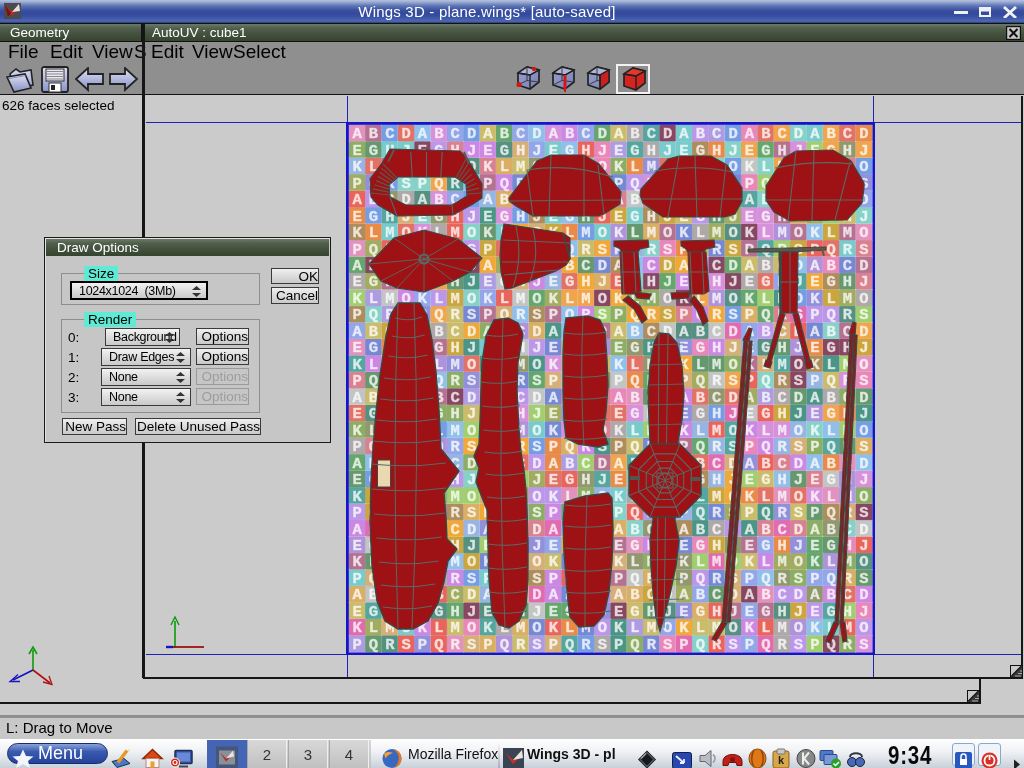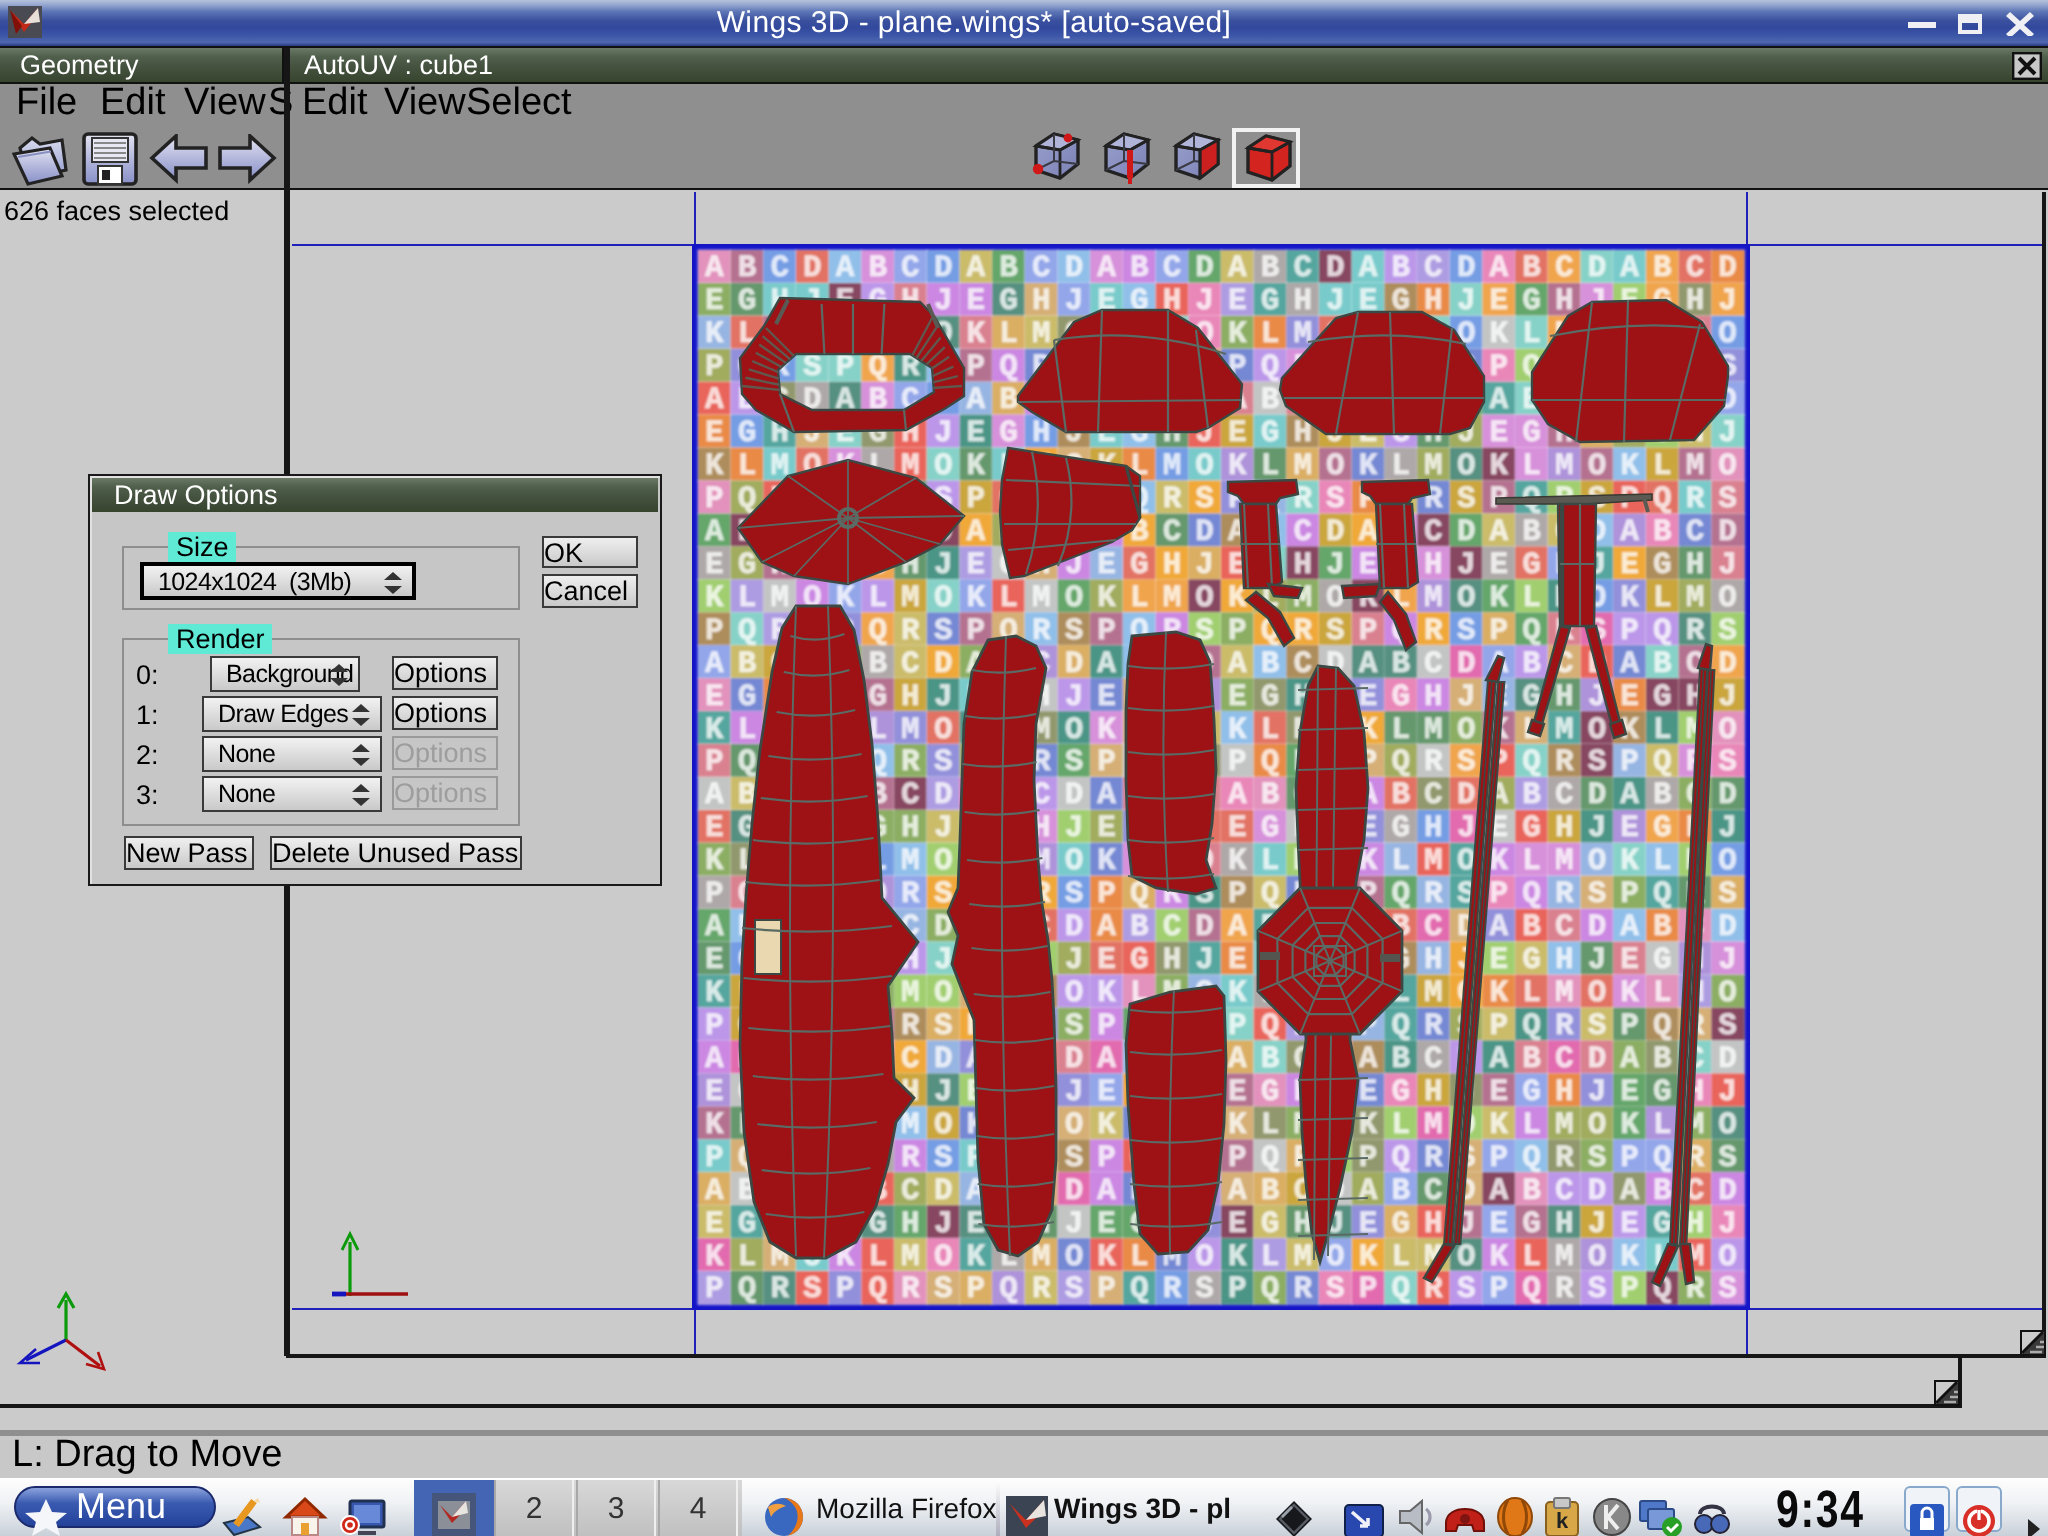--- a/index.html
+++ b/index.html
@@ -15,29 +15,29 @@
 #vdiv{left:142px;top:24px;width:3px;height:654px;background:#161616}
 #main{left:0;top:96px;width:1024px;height:619px;background:#cbcbcb}
 .bluln{position:absolute;background:#2020bb}
 .blkln{position:absolute;background:#161616}
 .grip{position:absolute;border:1px solid #111;background:#cbcbcb}
 .grip svg{display:block}
 #dlg{left:44px;top:237px;width:287px;height:206px;background:#c6c6c6;border:1px solid #1a1a1a;box-shadow:inset 1px 1px 0 #e2e2e2}
 #dlg-title{position:absolute;left:1px;top:1px;width:283px;height:17px;background:linear-gradient(#6a7a66 0%,#51604d 25%,#44523f 55%,#36442e 100%);color:#fff;font-size:13.5px;line-height:17px;padding-left:11px}
 .grp{position:absolute;border:1px solid #8e8e8e}
 .grplbl{position:absolute;top:-8px;background:#5eead4;padding:0 4px;font-size:13.5px;color:#000}
-.btn{position:absolute;background:linear-gradient(#efefef,#c9c9c9);border:1px solid #3a3a3a;font-size:13.5px;color:#000;text-align:left}
+.btn{position:absolute;background:linear-gradient(#efefef,#c9c9c9);border:1px solid #3a3a3a;font-size:13.5px;color:#000;text-align:right}
 .btn.dis{border-color:#9a9a9a;color:#9d9d9d;background:#c6c6c6}
 .combo{position:absolute;background:linear-gradient(#f2f2f2,#c9c9c9);border:1px solid #3a3a3a;font-size:12.5px;letter-spacing:-0.3px;color:#000;white-space:nowrap}
 .combo .cbt{position:absolute;left:7px;top:1px}
 .spin{position:absolute;right:5px;top:3px;width:9px;height:11px}
 #szcombo{border:2px solid #000}
 .dlgtxt{position:absolute;font-size:13.5px;color:#000}
 #statusband{left:0;top:715px;width:1024px;height:3px;background:#8f8f8f}
-#statusbar{left:0;top:718px;width:1024px;height:21px;background:#c8c8c8;font-size:19px;color:#000;line-height:20px;padding-left:6px}
+#statusbar{left:0;top:718px;width:1024px;height:21px;background:#c8c8c8;font-size:15px;color:#000;line-height:20px;padding-left:6px}
 #taskbar{left:0;top:739px;width:1024px;height:29px;background:linear-gradient(#fdfdfd 0%,#f0f2f5 40%,#dde2e8 70%,#c9d0d8 100%);border-top:1px solid #fff}
 .tseg{position:absolute;top:0;height:29px}
 #wsw{left:207px;top:0;width:164px;height:29px;background:linear-gradient(#d8d8d8,#bfbfbf)}
 .wcell{position:absolute;top:0;height:29px;border-right:1px solid #efefef;border-left:1px solid #a8a8a8;font-size:15px;color:#333;text-align:center;line-height:29px}
 #clock{font-family:"Liberation Sans",sans-serif;font-weight:bold;font-size:25px;color:#0a0a0a;letter-spacing:1px;transform:scale(0.82,1.05);transform-origin:left center}
 </style></head>
 <body>
 <div class="abs" id="titlebar"></div>
 <svg class="abs" style="left:4px;top:3px" width="17" height="17" viewBox="0 0 17 17">
     <rect x="0" y="0" width="17" height="16" fill="#4a4a52"></rect>

